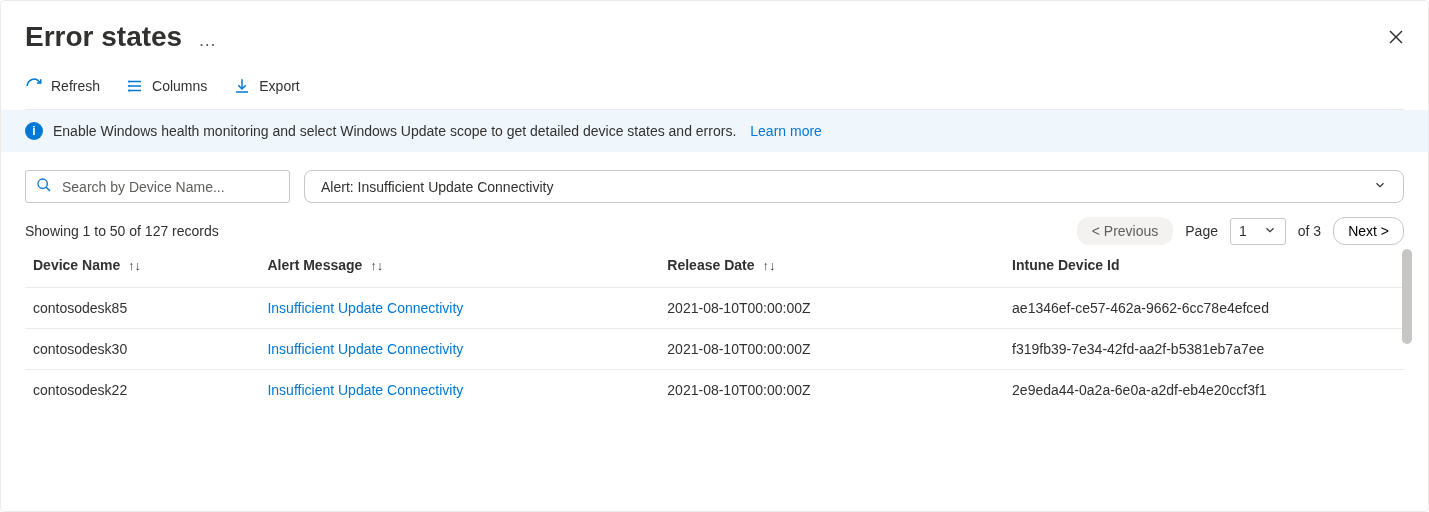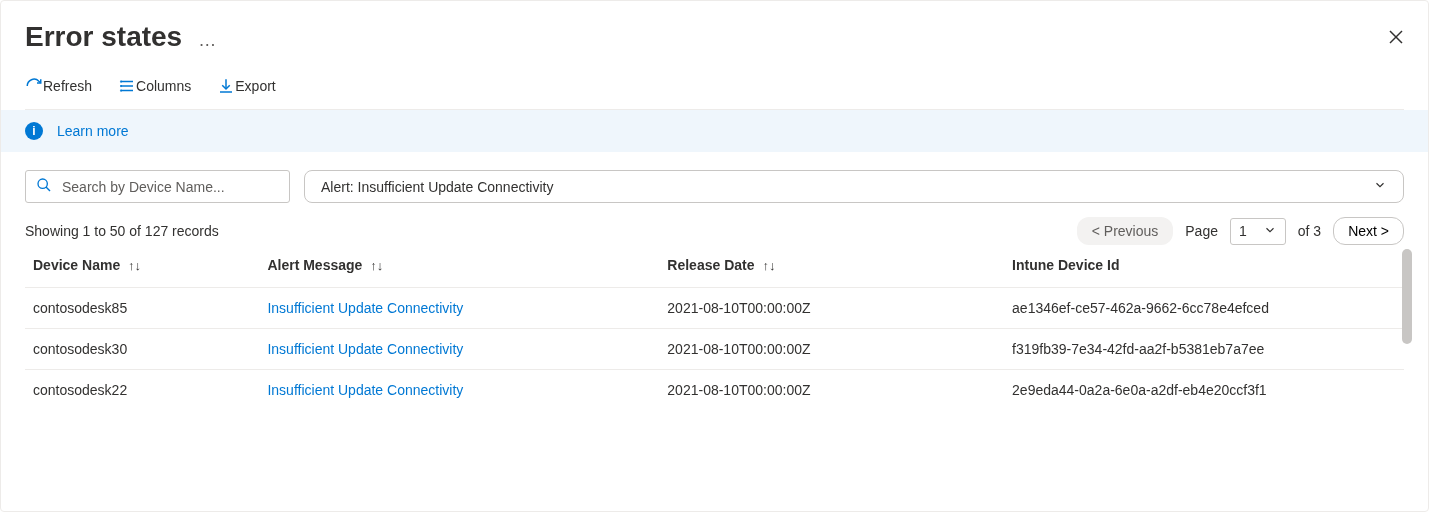--- a/index.html
+++ b/index.html
@@ -37,21 +37,21 @@
   .close-x { width: 16px; height: 16px; cursor: pointer; }
   .close-x svg { width: 16px; height: 16px; stroke: var(--text); }
   .toolbar {
     display: flex;
     gap: 26px;
     padding-bottom: 14px;
     border-bottom: 1px solid var(--border-light);
     margin-bottom: 0;
   }
   .toolbar-btn {
-    display: flex; align-items: center; 
+    display: flex; align-items: center; gap: 8px;
     font-size: 14px; color: var(--text);
     cursor: pointer; background: none; border: none; padding: 0;
     font-family: inherit;
   }
   .toolbar-btn .ico { color: var(--accent); display:flex; align-items:center; }
   .info-bar {
     background: var(--info-bg);
     padding: 12px 14px;
     display: flex; align-items: center; gap: 10px;
     font-size: 14px; color: var(--text);
@@ -167,20 +167,21 @@
           <polyline points="7 11 12 16 17 11"></polyline>
           <line x1="4" y1="20" x2="20" y2="20"></line>
         </svg>
     </span>
     <span>Export</span>
   </button>
 </div>
 
 <div class="info-bar">
   <span class="info-icon">i</span>
+  <span>Enable Windows health monitoring and select Windows Update scope to get detailed device states and errors.</span>
   <a href="#">Learn more</a>
 </div>
 
 <div class="filter-row">
   <div class="search-box">
     <span>
       <svg viewBox="0 0 24 24" stroke-width="2">
           <circle cx="10" cy="10" r="7"></circle>
           <line x1="21" y1="21" x2="15" y2="15"></line>
         </svg>

